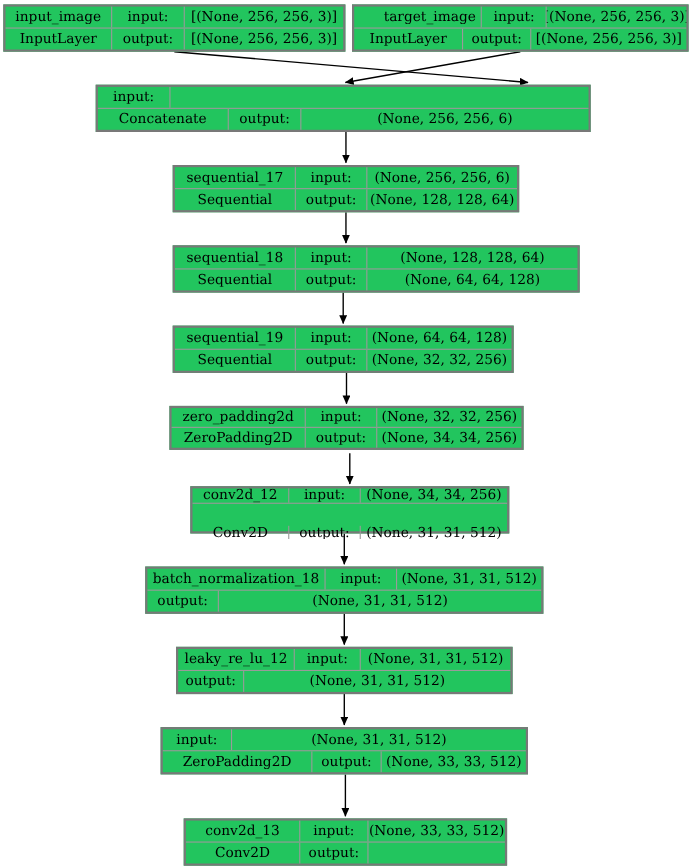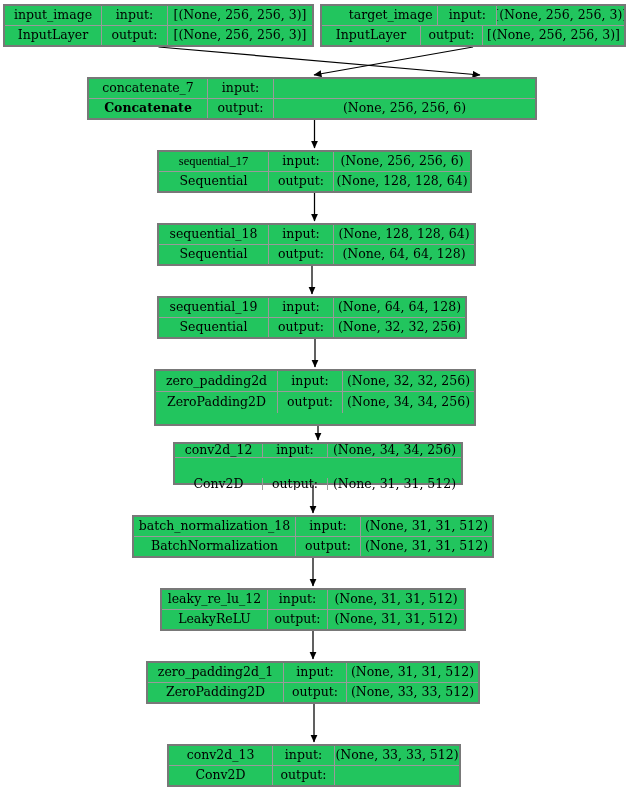--- a/index.html
+++ b/index.html
@@ -111,42 +111,41 @@
           <div class="cell c-shape">[(None, 256, 256, 3)]</div>
         </div>
         <div class="row bottom">
           <div class="cell c-name" style="width: 99px;">InputLayer</div>
           <div class="cell c-io" style="width: 62px;">output:</div>
           <div class="cell c-shape">[(None, 256, 256, 3)]</div>
         </div>
       </div>
       <div class="node" style="left: 87px; top: 77px; width: 450px; height: 43px; border-color: rgb(120, 120, 120);">
         <div class="row top">
-          <div class="cell c-name" style="width: 119px;">concatenate_7</div>
           <div class="cell c-io" style="width: 66px;">input:</div>
         </div>
         <div class="row bottom">
-          <div class="cell c-name" style="width: 119px; font-weight: bold;">Concatenate</div>
+          <div class="cell c-name" style="width: 119px;">Concatenate</div>
           <div class="cell c-io" style="width: 66px;">output:</div>
           <div class="cell c-shape">(None, 256, 256, 6)</div>
         </div>
       </div>
       <div class="node" style="left: 157px; top: 150px; width: 315px; height: 43px; border-color: rgb(120, 120, 120);">
         <div class="row top">
-          <div class="cell c-name" style="width: 110px; font-family: Liberation Serif, serif;">sequential_17</div>
+          <div class="cell c-name" style="width: 110px;">sequential_17</div>
           <div class="cell c-io" style="width: 65px;">input:</div>
           <div class="cell c-shape">(None, 256, 256, 6)</div>
         </div>
         <div class="row bottom">
           <div class="cell c-name" style="width: 110px;">Sequential</div>
           <div class="cell c-io" style="width: 65px;">output:</div>
           <div class="cell c-shape">(None, 128, 128, 64)</div>
         </div>
       </div>
-      <div class="node" style="left: 157px; top: 223px; width: 319px; height: 43px; border-color: rgb(120, 120, 120);">
+      <div class="node" style="left: 157px; top: 223px; width: 370px; height: 43px; border-color: rgb(120, 120, 120);">
         <div class="row top">
           <div class="cell c-name" style="width: 110px;">sequential_18</div>
           <div class="cell c-io" style="width: 65px;">input:</div>
           <div class="cell c-shape">(None, 128, 128, 64)</div>
         </div>
         <div class="row bottom">
           <div class="cell c-name" style="width: 110px;">Sequential</div>
           <div class="cell c-io" style="width: 65px;">output:</div>
           <div class="cell c-shape">(None, 64, 64, 128)</div>
         </div>
@@ -156,21 +155,21 @@
           <div class="cell c-name" style="width: 110px;">sequential_19</div>
           <div class="cell c-io" style="width: 65px;">input:</div>
           <div class="cell c-shape">(None, 64, 64, 128)</div>
         </div>
         <div class="row bottom">
           <div class="cell c-name" style="width: 110px;">Sequential</div>
           <div class="cell c-io" style="width: 65px;">output:</div>
           <div class="cell c-shape">(None, 32, 32, 256)</div>
         </div>
       </div>
-      <div class="node" style="left: 154px; top: 369px; width: 322px; height: 57px; border-color: rgb(120, 120, 120);">
+      <div class="node" style="left: 154px; top: 369px; width: 322px; height: 40px; border-color: rgb(120, 120, 120);">
         <div class="row top">
           <div class="cell c-name" style="width: 122px;">zero_padding2d</div>
           <div class="cell c-io" style="width: 65px;">input:</div>
           <div class="cell c-shape">(None, 32, 32, 256)</div>
         </div>
         <div class="row bottom">
           <div class="cell c-name" style="width: 122px;">ZeroPadding2D</div>
           <div class="cell c-io" style="width: 65px;">output:</div>
           <div class="cell c-shape">(None, 34, 34, 256)</div>
         </div>
@@ -187,40 +186,37 @@
           <div class="cell c-shape">(None, 31, 31, 512)</div>
         </div>
       </div>
       <div class="node" style="left: 132px; top: 515px; width: 362px; height: 43px; border-color: rgb(120, 120, 120);">
         <div class="row top">
           <div class="cell c-name" style="width: 162px;">batch_normalization_18</div>
           <div class="cell c-io" style="width: 65px;">input:</div>
           <div class="cell c-shape">(None, 31, 31, 512)</div>
         </div>
         <div class="row bottom">
-          <div class="cell c-name" style="width: 162px;">BatchNormalization</div>
           <div class="cell c-io" style="width: 65px;">output:</div>
           <div class="cell c-shape">(None, 31, 31, 512)</div>
         </div>
       </div>
       <div class="node" style="left: 160px; top: 588px; width: 306px; height: 43px; border-color: rgb(120, 120, 120);">
         <div class="row top">
           <div class="cell c-name" style="width: 106px;">leaky_re_lu_12</div>
           <div class="cell c-io" style="width: 60px;">input:</div>
           <div class="cell c-shape">(None, 31, 31, 512)</div>
         </div>
         <div class="row bottom">
-          <div class="cell c-name" style="width: 106px;">LeakyReLU</div>
           <div class="cell c-io" style="width: 60px;">output:</div>
           <div class="cell c-shape">(None, 31, 31, 512)</div>
         </div>
       </div>
       <div class="node" style="left: 146px; top: 661px; width: 334px; height: 43px; border-color: rgb(120, 120, 120);">
         <div class="row top">
-          <div class="cell c-name" style="width: 136px;">zero_padding2d_1</div>
           <div class="cell c-io" style="width: 63px;">input:</div>
           <div class="cell c-shape">(None, 31, 31, 512)</div>
         </div>
         <div class="row bottom">
           <div class="cell c-name" style="width: 136px;">ZeroPadding2D</div>
           <div class="cell c-io" style="width: 63px;">output:</div>
           <div class="cell c-shape">(None, 33, 33, 512)</div>
         </div>
       </div>
       <div class="node" style="left: 167px; top: 744px; width: 294px; height: 43px; border-color: rgb(120, 120, 120);">

